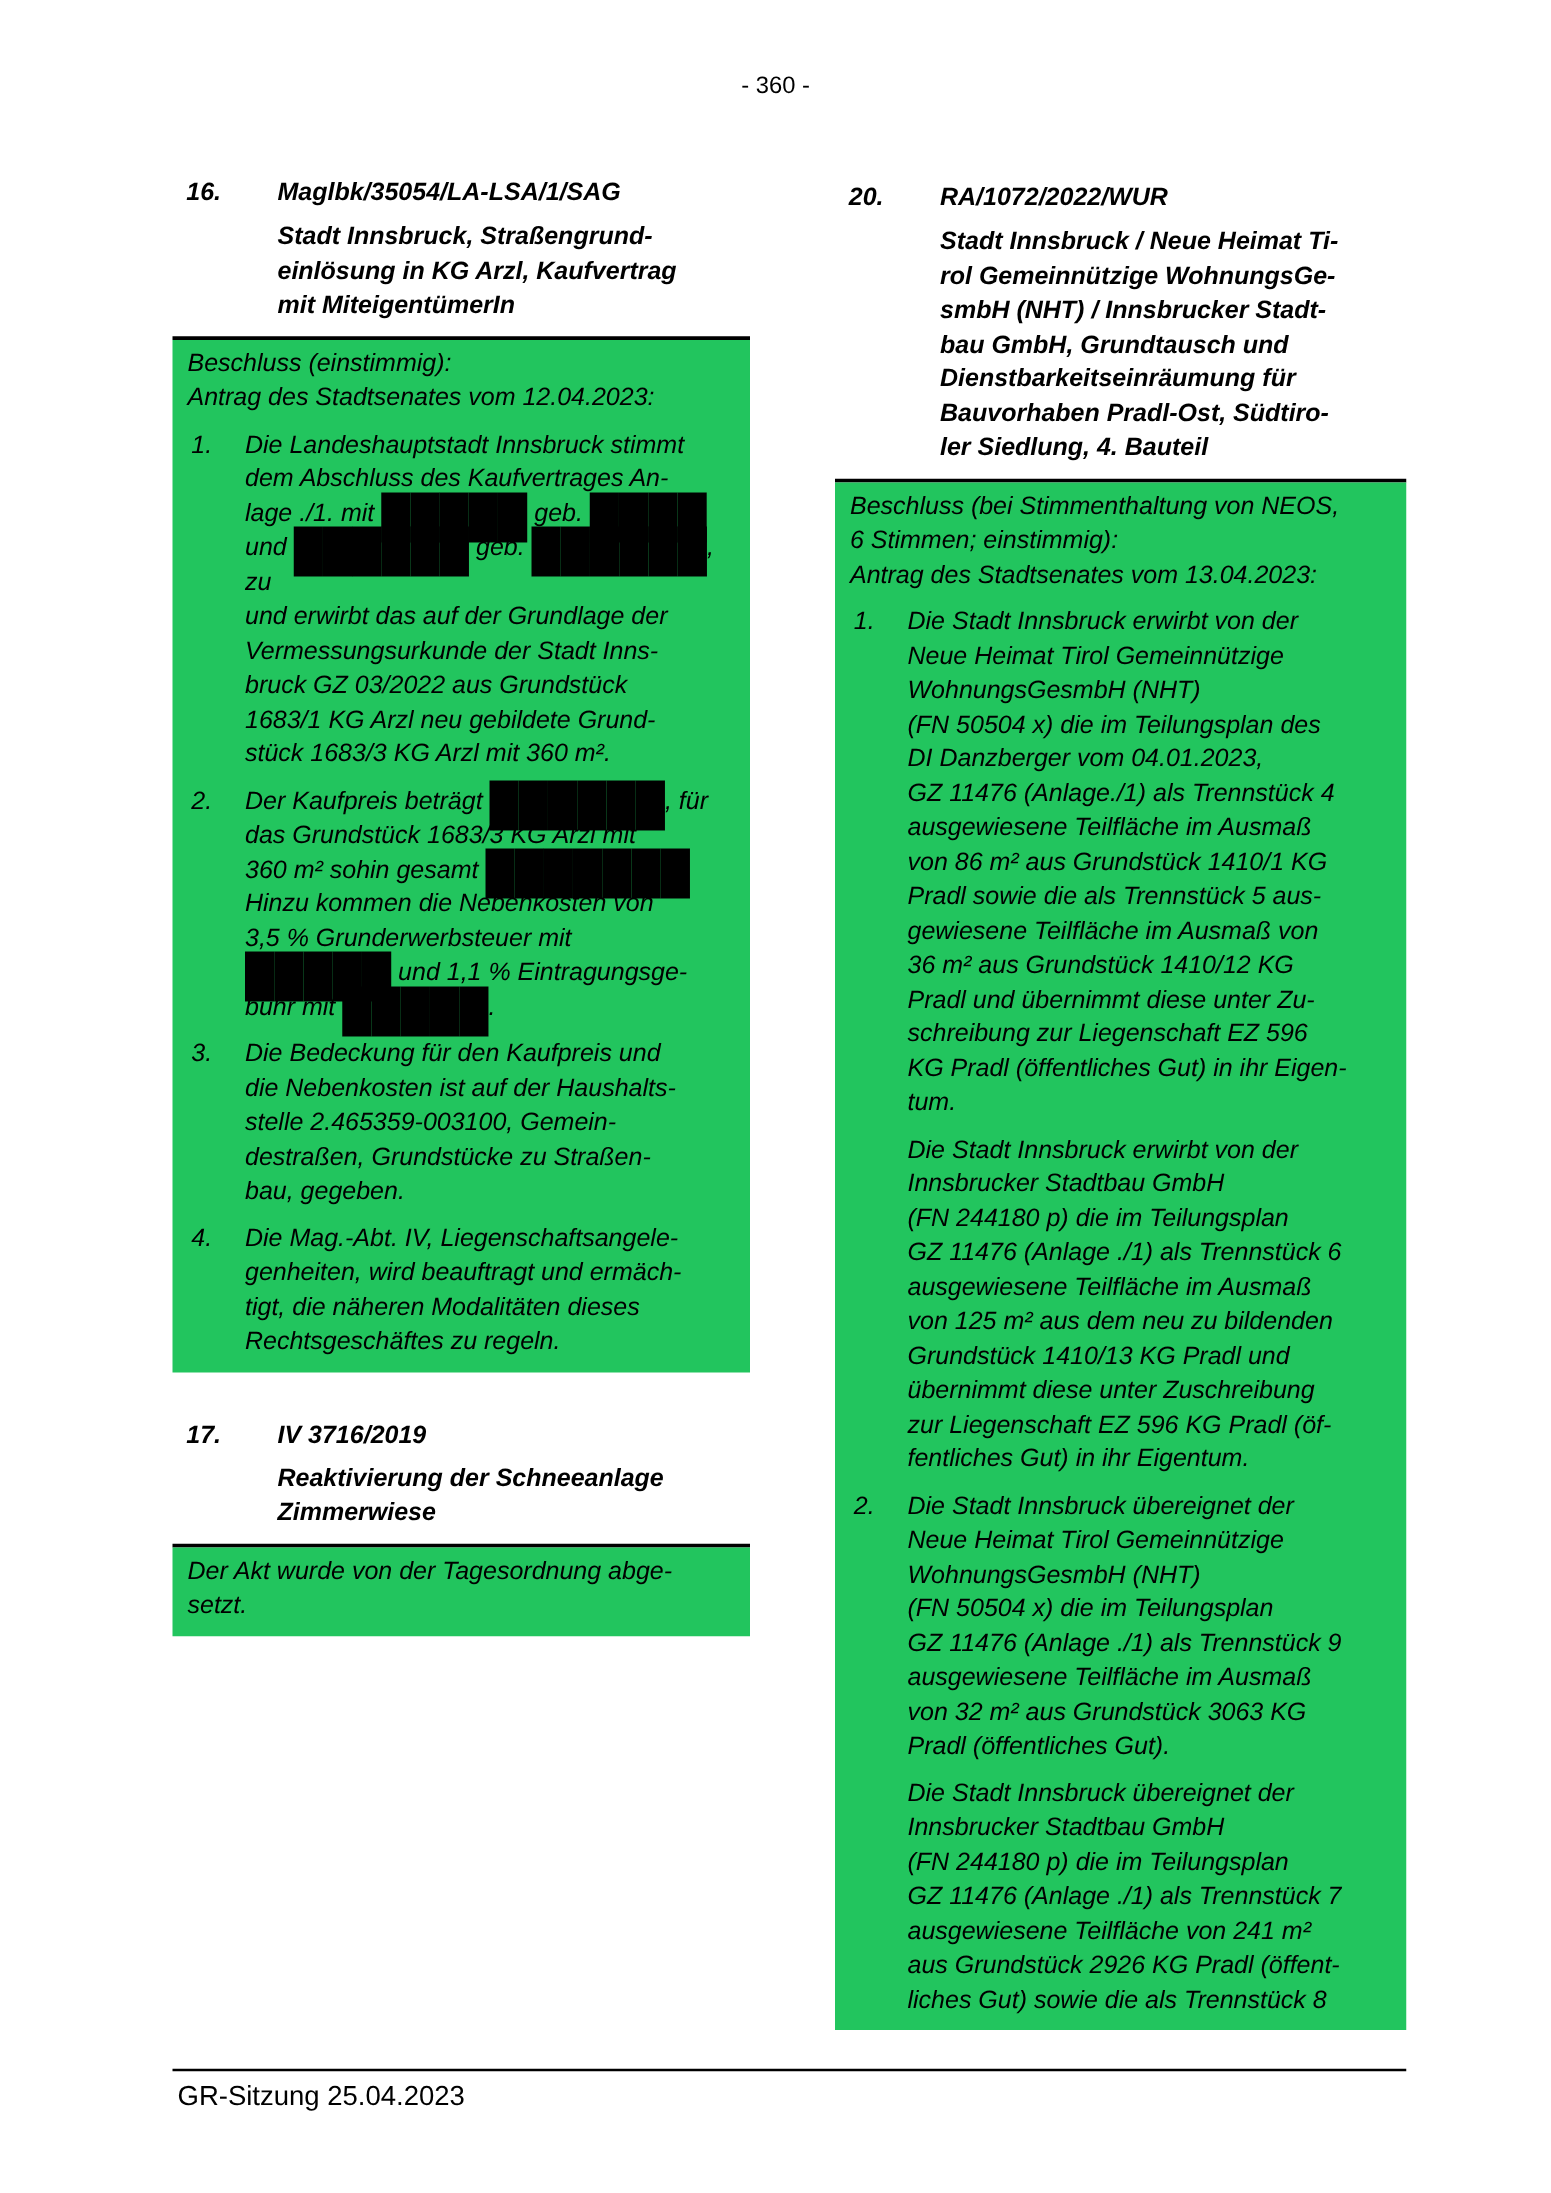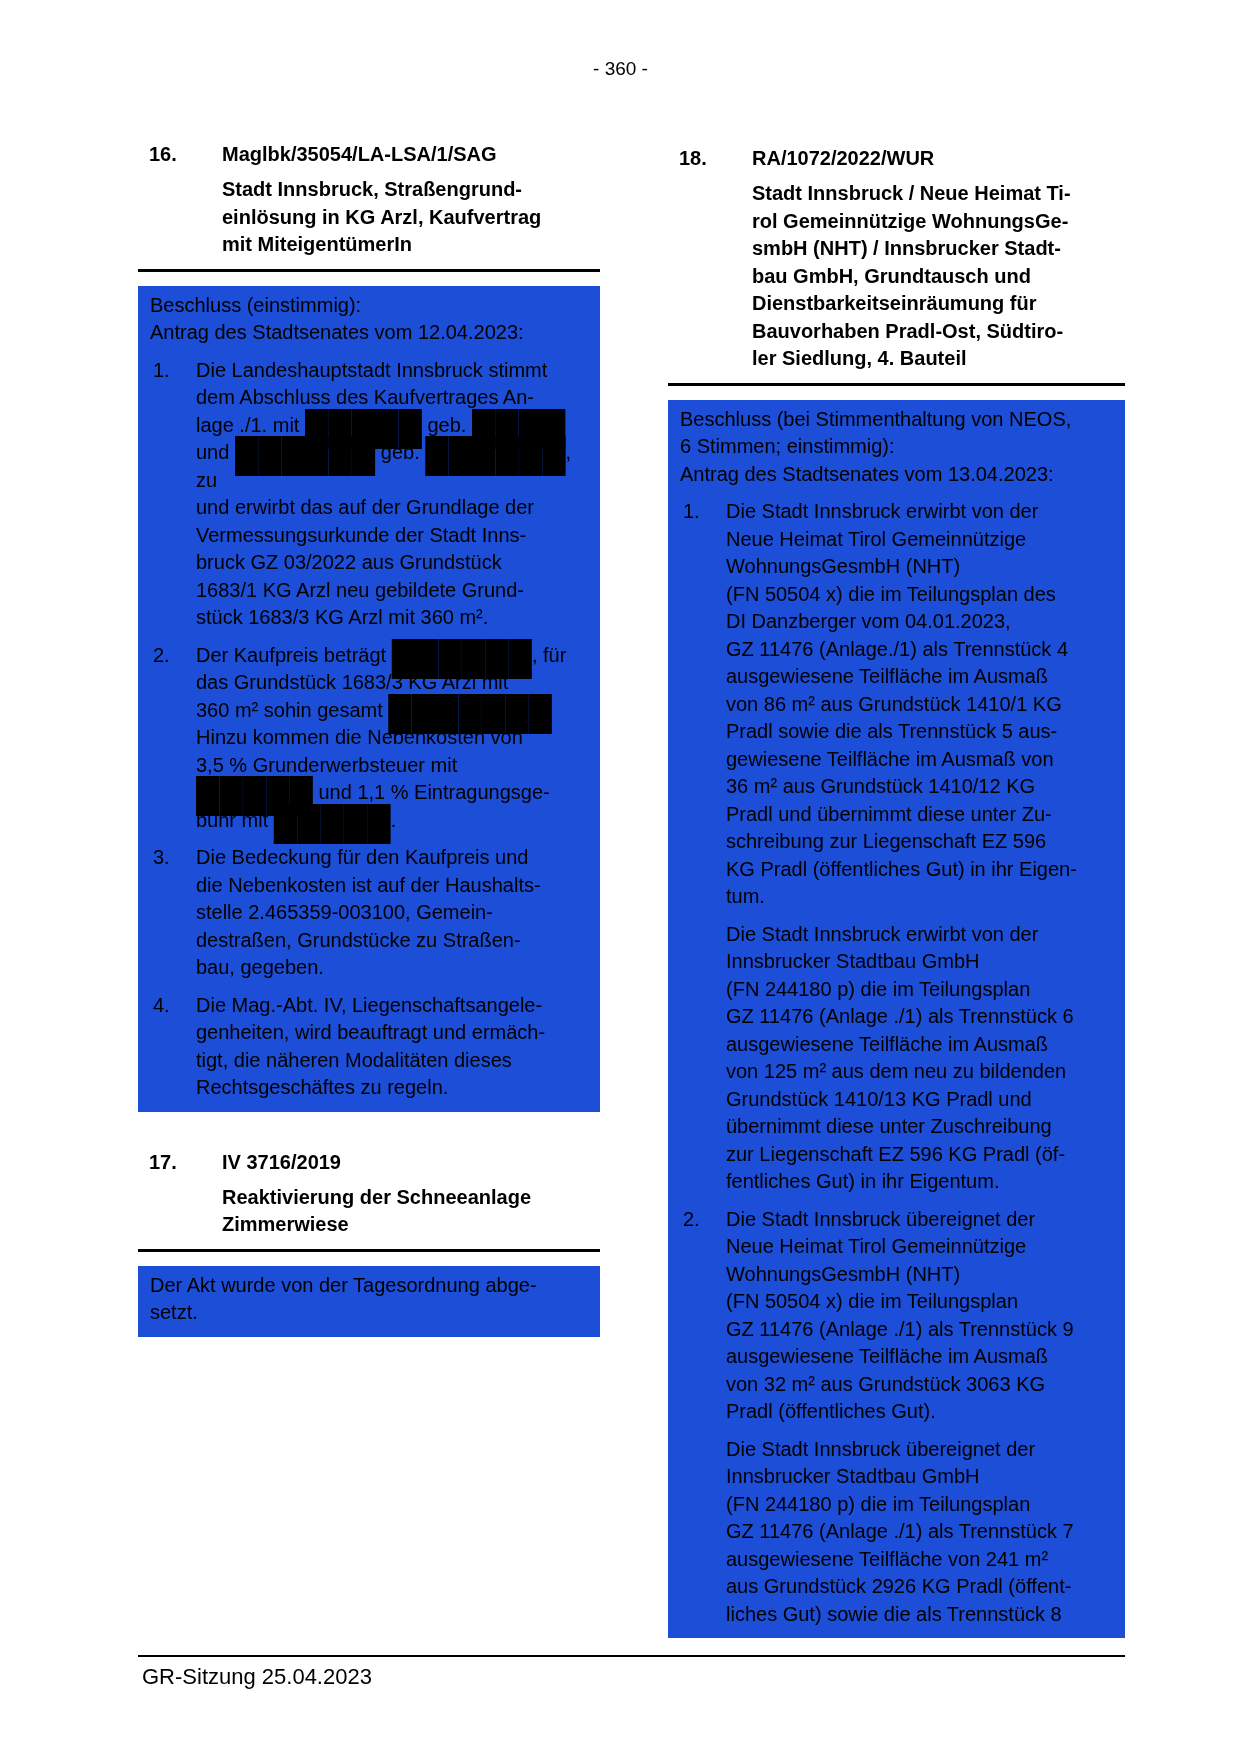--- a/index.html
+++ b/index.html
@@ -1,27 +1,27 @@
 <!DOCTYPE html>
 <html><head>
 <meta charset="utf-8">
 <style>
   html,body{margin:0;padding:0;background:#ffffff;}
   body{font-family:"Liberation Sans","DejaVu Sans",sans-serif;color:#000;}
   .page{position:relative;width:1241px;height:1754px;background:#fff;overflow:hidden;}
   .pageno{position:absolute;top:57px;left:0;width:100%;text-align:center;font-size:19px;line-height:24px;}
-  .col{position:absolute;font-size:20px;line-height:27.5px;}
+  .col{position:absolute;font-size:20px;line-height:27.5px;font-style:italic;}
   .col-left{left:138px;top:140px;width:462px;}
   .col-right{left:668px;top:144px;width:457px;}
   .head{display:flex;font-weight:bold;line-height:28px;}
   .head .num{flex:0 0 84px;padding-left:11px;box-sizing:border-box;}
   .title{font-weight:bold;margin:8px 0 0 84px;}
   .pre{white-space:pre-line;}
   .rule{border-top:3px solid #000;margin-top:10px;}
-  .block{background:#1d4ed8;margin-top:14px;padding:6px 16px 10px 12px;}
+  .block{background:#22c55e;padding:6px 16px 10px 12px;}
   .block p{margin:0;}
   .mt{margin-top:10px;}
   .point{display:flex;margin-top:10px;}
   .pnum{flex:0 0 46px;padding-left:3px;box-sizing:border-box;}
   .ptext{flex:1;}
   .para-cont{margin-left:46px;margin-top:10px;}
   .sec17{margin-top:36px;}
   .redact{font-size:33px;line-height:0;vertical-align:-7px;}
   .footrule{position:absolute;left:138px;top:1655px;width:987px;border-top:2px solid #000;}
   .foottext{position:absolute;left:142px;top:1666px;font-size:22px;line-height:22px;}
@@ -100,21 +100,21 @@
 setzt.</p>
       </div>
     </section>
 
   </div>
 
   <div class="col col-right">
 
     <section>
       <div class="head">
-        <span class="num">18.</span>
+        <span class="num">20.</span>
         <span class="code">RA/1072/2022/WUR</span>
       </div>
       <div class="title pre">Stadt Innsbruck / Neue Heimat Ti-
 rol Gemeinnützige WohnungsGe-
 smbH (NHT) / Innsbrucker Stadt-
 bau GmbH, Grundtausch und
 Dienstbarkeitseinräumung für
 Bauvorhaben Pradl-Ost, Südtiro-
 ler Siedlung, 4. Bauteil</div>
       <div class="rule"></div>

